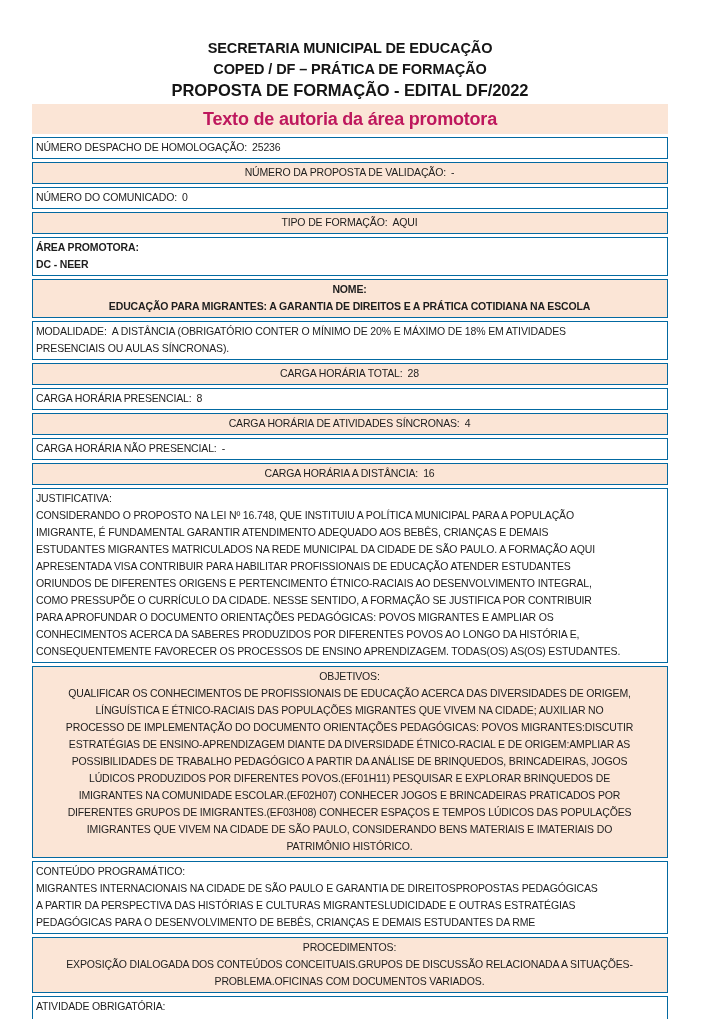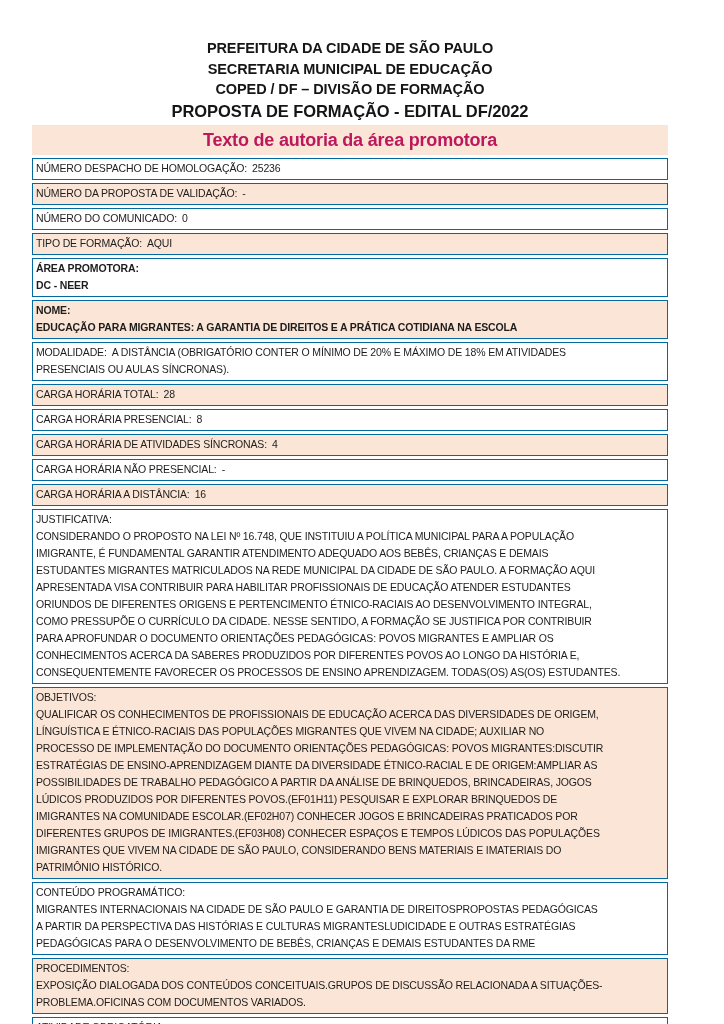--- a/index.html
+++ b/index.html
@@ -36,37 +36,36 @@
     box-sizing:border-box;
     width:100%;
     border:1px solid #0369a1;
     background:#ffffff;
     padding:1px 4px 2px 3px;
     margin-bottom:3px;
     font-size:10.5px;
     line-height:17px;
     letter-spacing:-0.15px;
   }
-  .row.peach{ background:#fbe5d6; }
+  .row.peach{ background:#fbe5d6;text-align:center; }
   .row.bold{ font-weight:bold; }
   .row.cut{ border-bottom:none; margin-bottom:0; padding-bottom:4px; }
   .lbl,.val{ white-space:pre-line; }
   .row-inline .val{ margin-left:5px; }
   .row-stacked .lbl,.row-stacked .val{ display:block; }
 </style>
 </head>
 <body>
 
 <div class="page">
   <div class="content">
 
     <div class="doc-header">
-      <div class="hline">PREFEITURA DA CIDADE DE SÃO PAULO</div>
       <div class="hline">SECRETARIA MUNICIPAL DE EDUCAÇÃO</div>
-      <div class="hline">COPED / DF – DIVISÃO DE FORMAÇÃO</div>
+      <div class="hline">COPED / DF – PRÁTICA DE FORMAÇÃO</div>
       <div class="hline big">PROPOSTA DE FORMAÇÃO - EDITAL DF/2022</div>
     </div>
 
     <div class="banner">Texto de autoria da área promotora</div>
 
     <div class="rows">
 
       <div class="row row-inline"><span class="lbl">NÚMERO DESPACHO DE HOMOLOGAÇÃO:</span><span class="val">25236</span></div>
 
       <div class="row row-inline peach"><span class="lbl">NÚMERO DA PROPOSTA DE VALIDAÇÃO:</span><span class="val">-</span></div>

